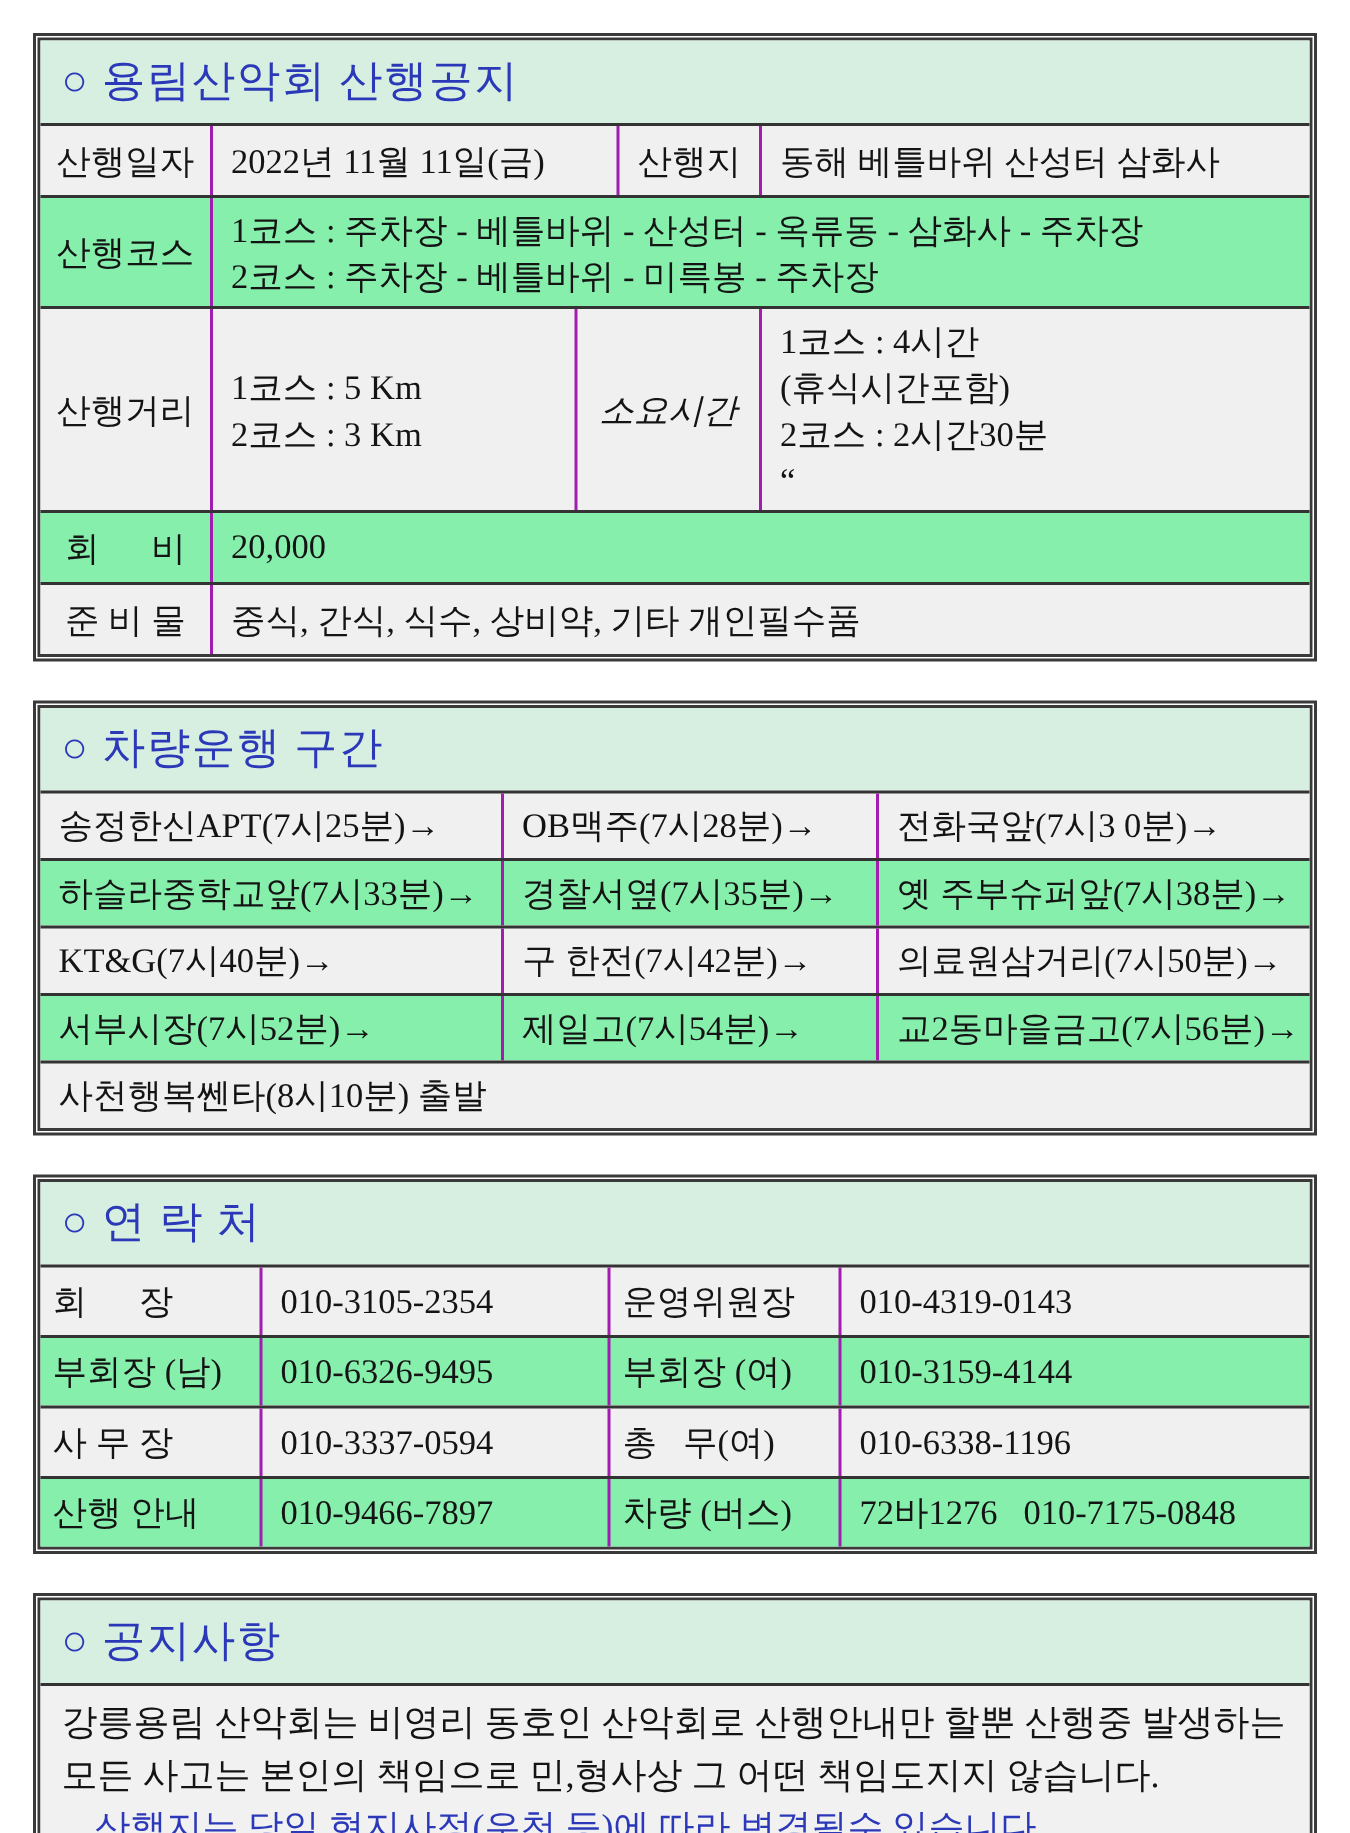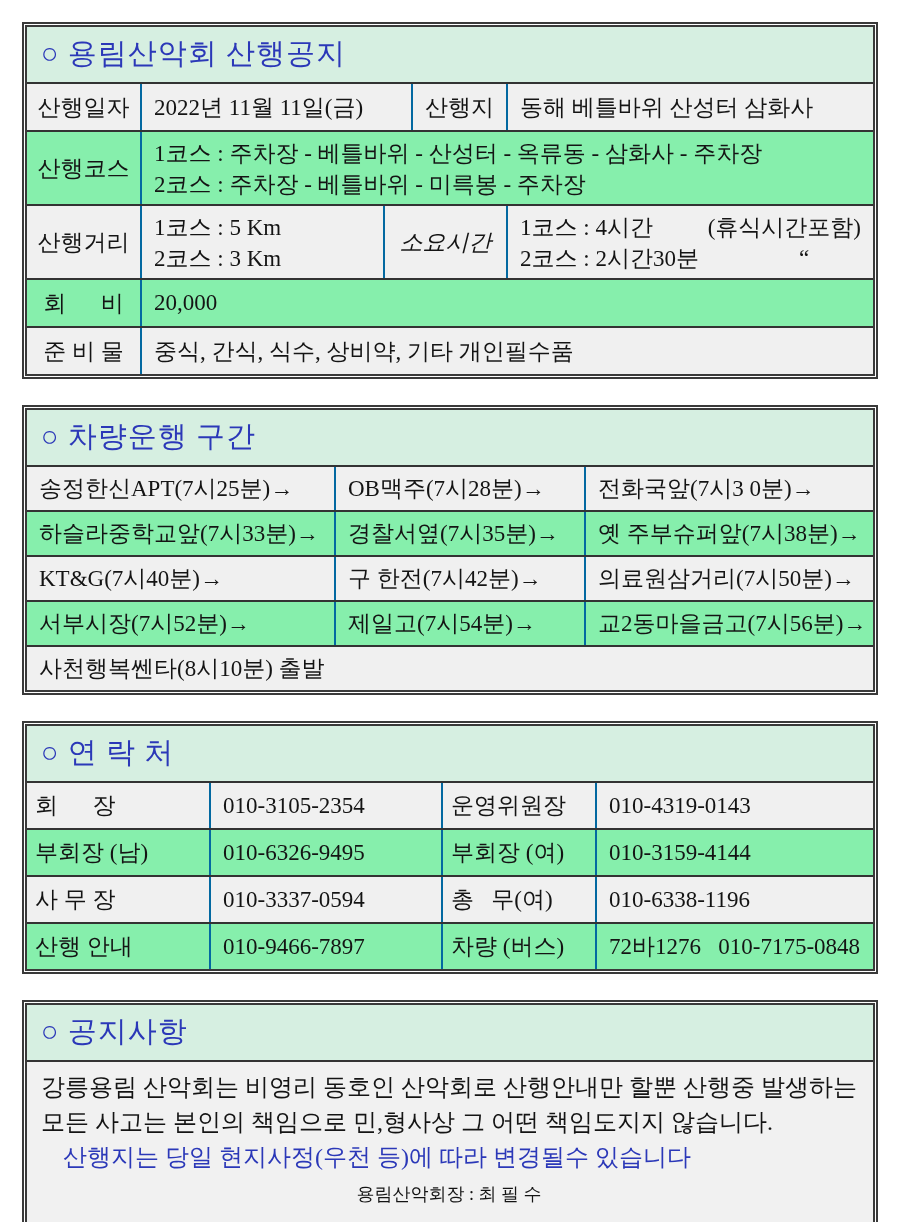--- a/index.html
+++ b/index.html
@@ -27,49 +27,49 @@
     white-space: pre;
   }
   .row { display: flex; border-top: 2px solid #333333; }
   .cell {
     display: flex; align-items: center;
     padding: 0 12px;
     font-size: 23px;
     white-space: pre;
     min-height: 44px;
   }
-  .cell + .cell { border-left: 2px solid #0369a1; }
+  .cell + .cell { border-left: 2px solid #a21caf; }
   .lblc { justify-content: center; padding: 0 4px; }
   .grow { flex: 1 1 auto; }
   .bg-a { background: #f0f0f0; }
   .bg-b { background: #86efac; }
   .multiline {
     flex-direction: column; align-items: stretch;
     justify-content: center; padding-top: 6px; padding-bottom: 4px;
   }
   .multiline .line { line-height: 31px; }
-  .split { display: flex; justify-content: space-between; line-height: 31px; }
+  .split { display: flex; line-height: 31px; flex-direction: column; }
 
   
   .w-l1 { width: 113px; flex: 0 0 113px; }
   .w-v1 { width: 271px; flex: 0 0 271px; }
   .w-l2 { width: 95px;  flex: 0 0 95px; }
   .w-d1 { width: 243px; flex: 0 0 243px; }
   .w-l3 { width: 123px; flex: 0 0 123px; font-style: italic; }
   .h-2l { min-height: 64px; }
   .h-1l { min-height: 46px; font-family: Liberation Serif, serif; }
 
   
   .bus-c1 { width: 307px; flex: 0 0 307px; font-family: Liberation Serif, serif; }
   .bus-c2 { width: 250px; flex: 0 0 250px; }
   .bus-row .cell { min-height: 43px; }
 
   
   .ct-l { width: 146px; flex: 0 0 146px; padding: 0 8px; }
-  .ct-p1 { width: 232px; flex: 0 0 232px; margin-left: 36px; }
+  .ct-p1 { width: 232px; flex: 0 0 232px; }
   .ct-r { width: 154px; flex: 0 0 154px; padding: 0 8px; }
   .ct-row .cell { min-height: 45px; font-family: Liberation Serif, serif; }
 
   
   .announce-body {
     border-top: 2px solid #333333;
     background: #f1f1f1;
     padding: 8px 16px 10px 14px;
   }
   .announce-line { font-size: 24px; line-height: 35px; white-space: pre; }

